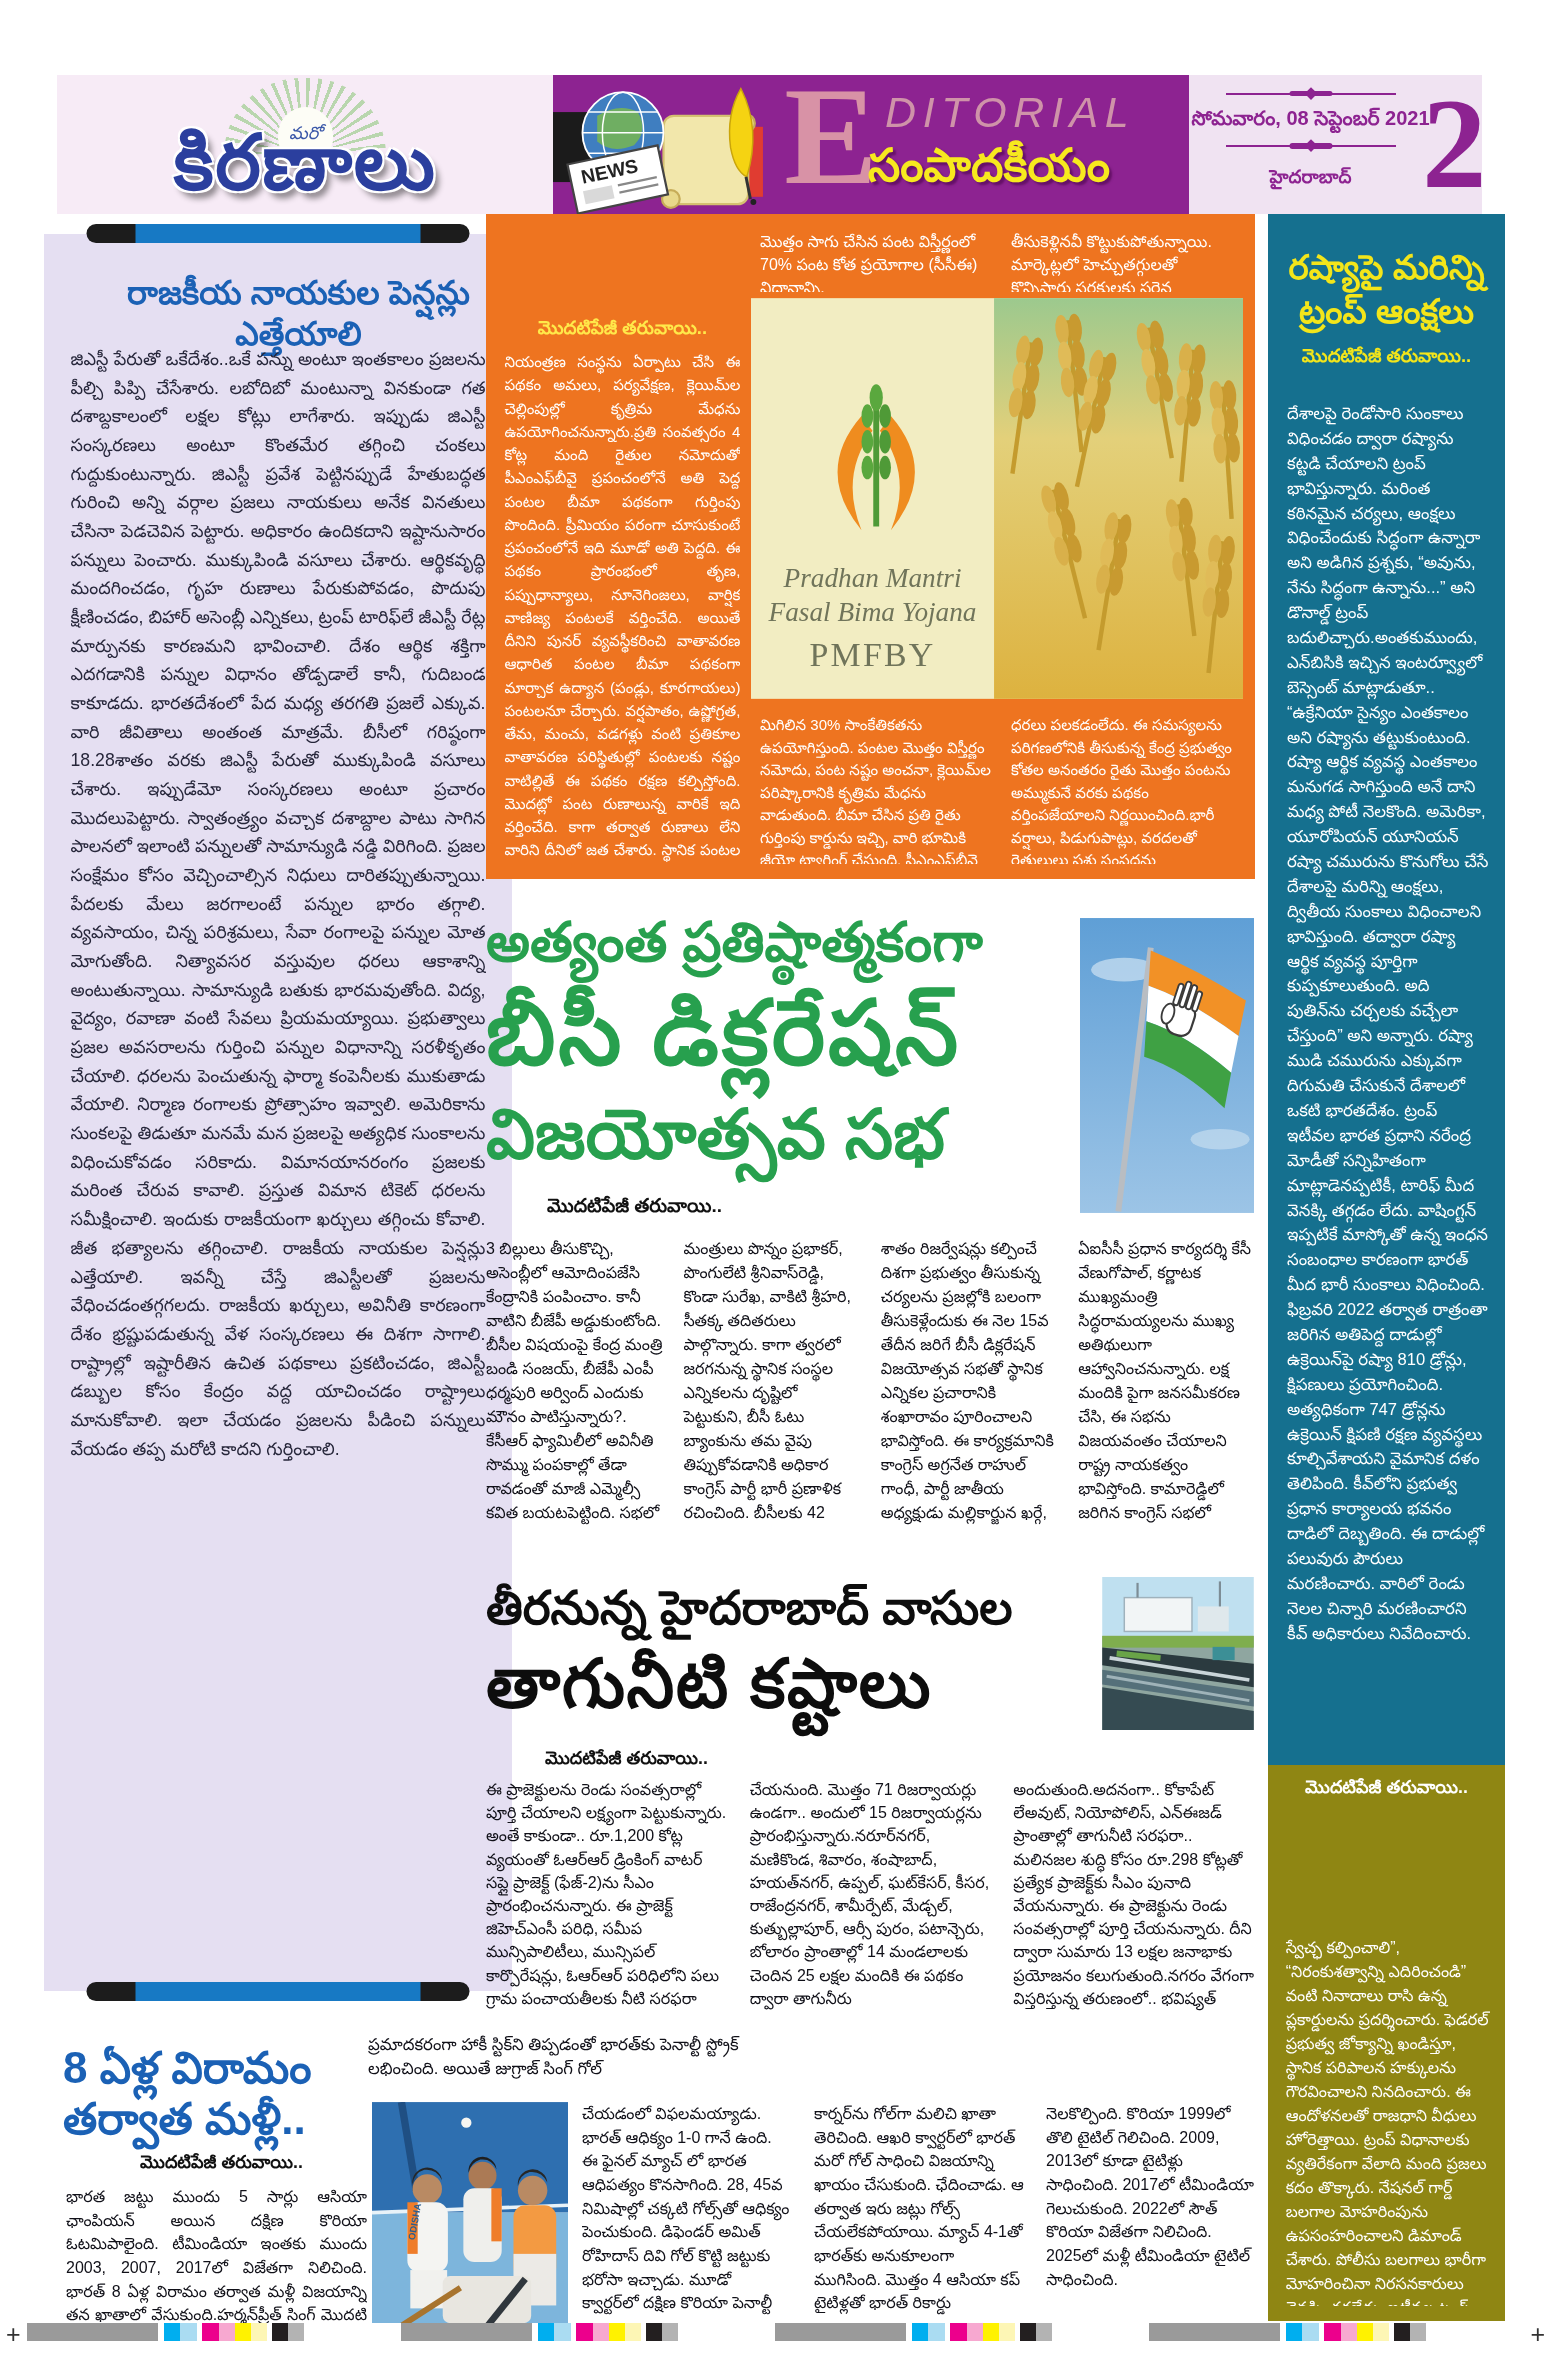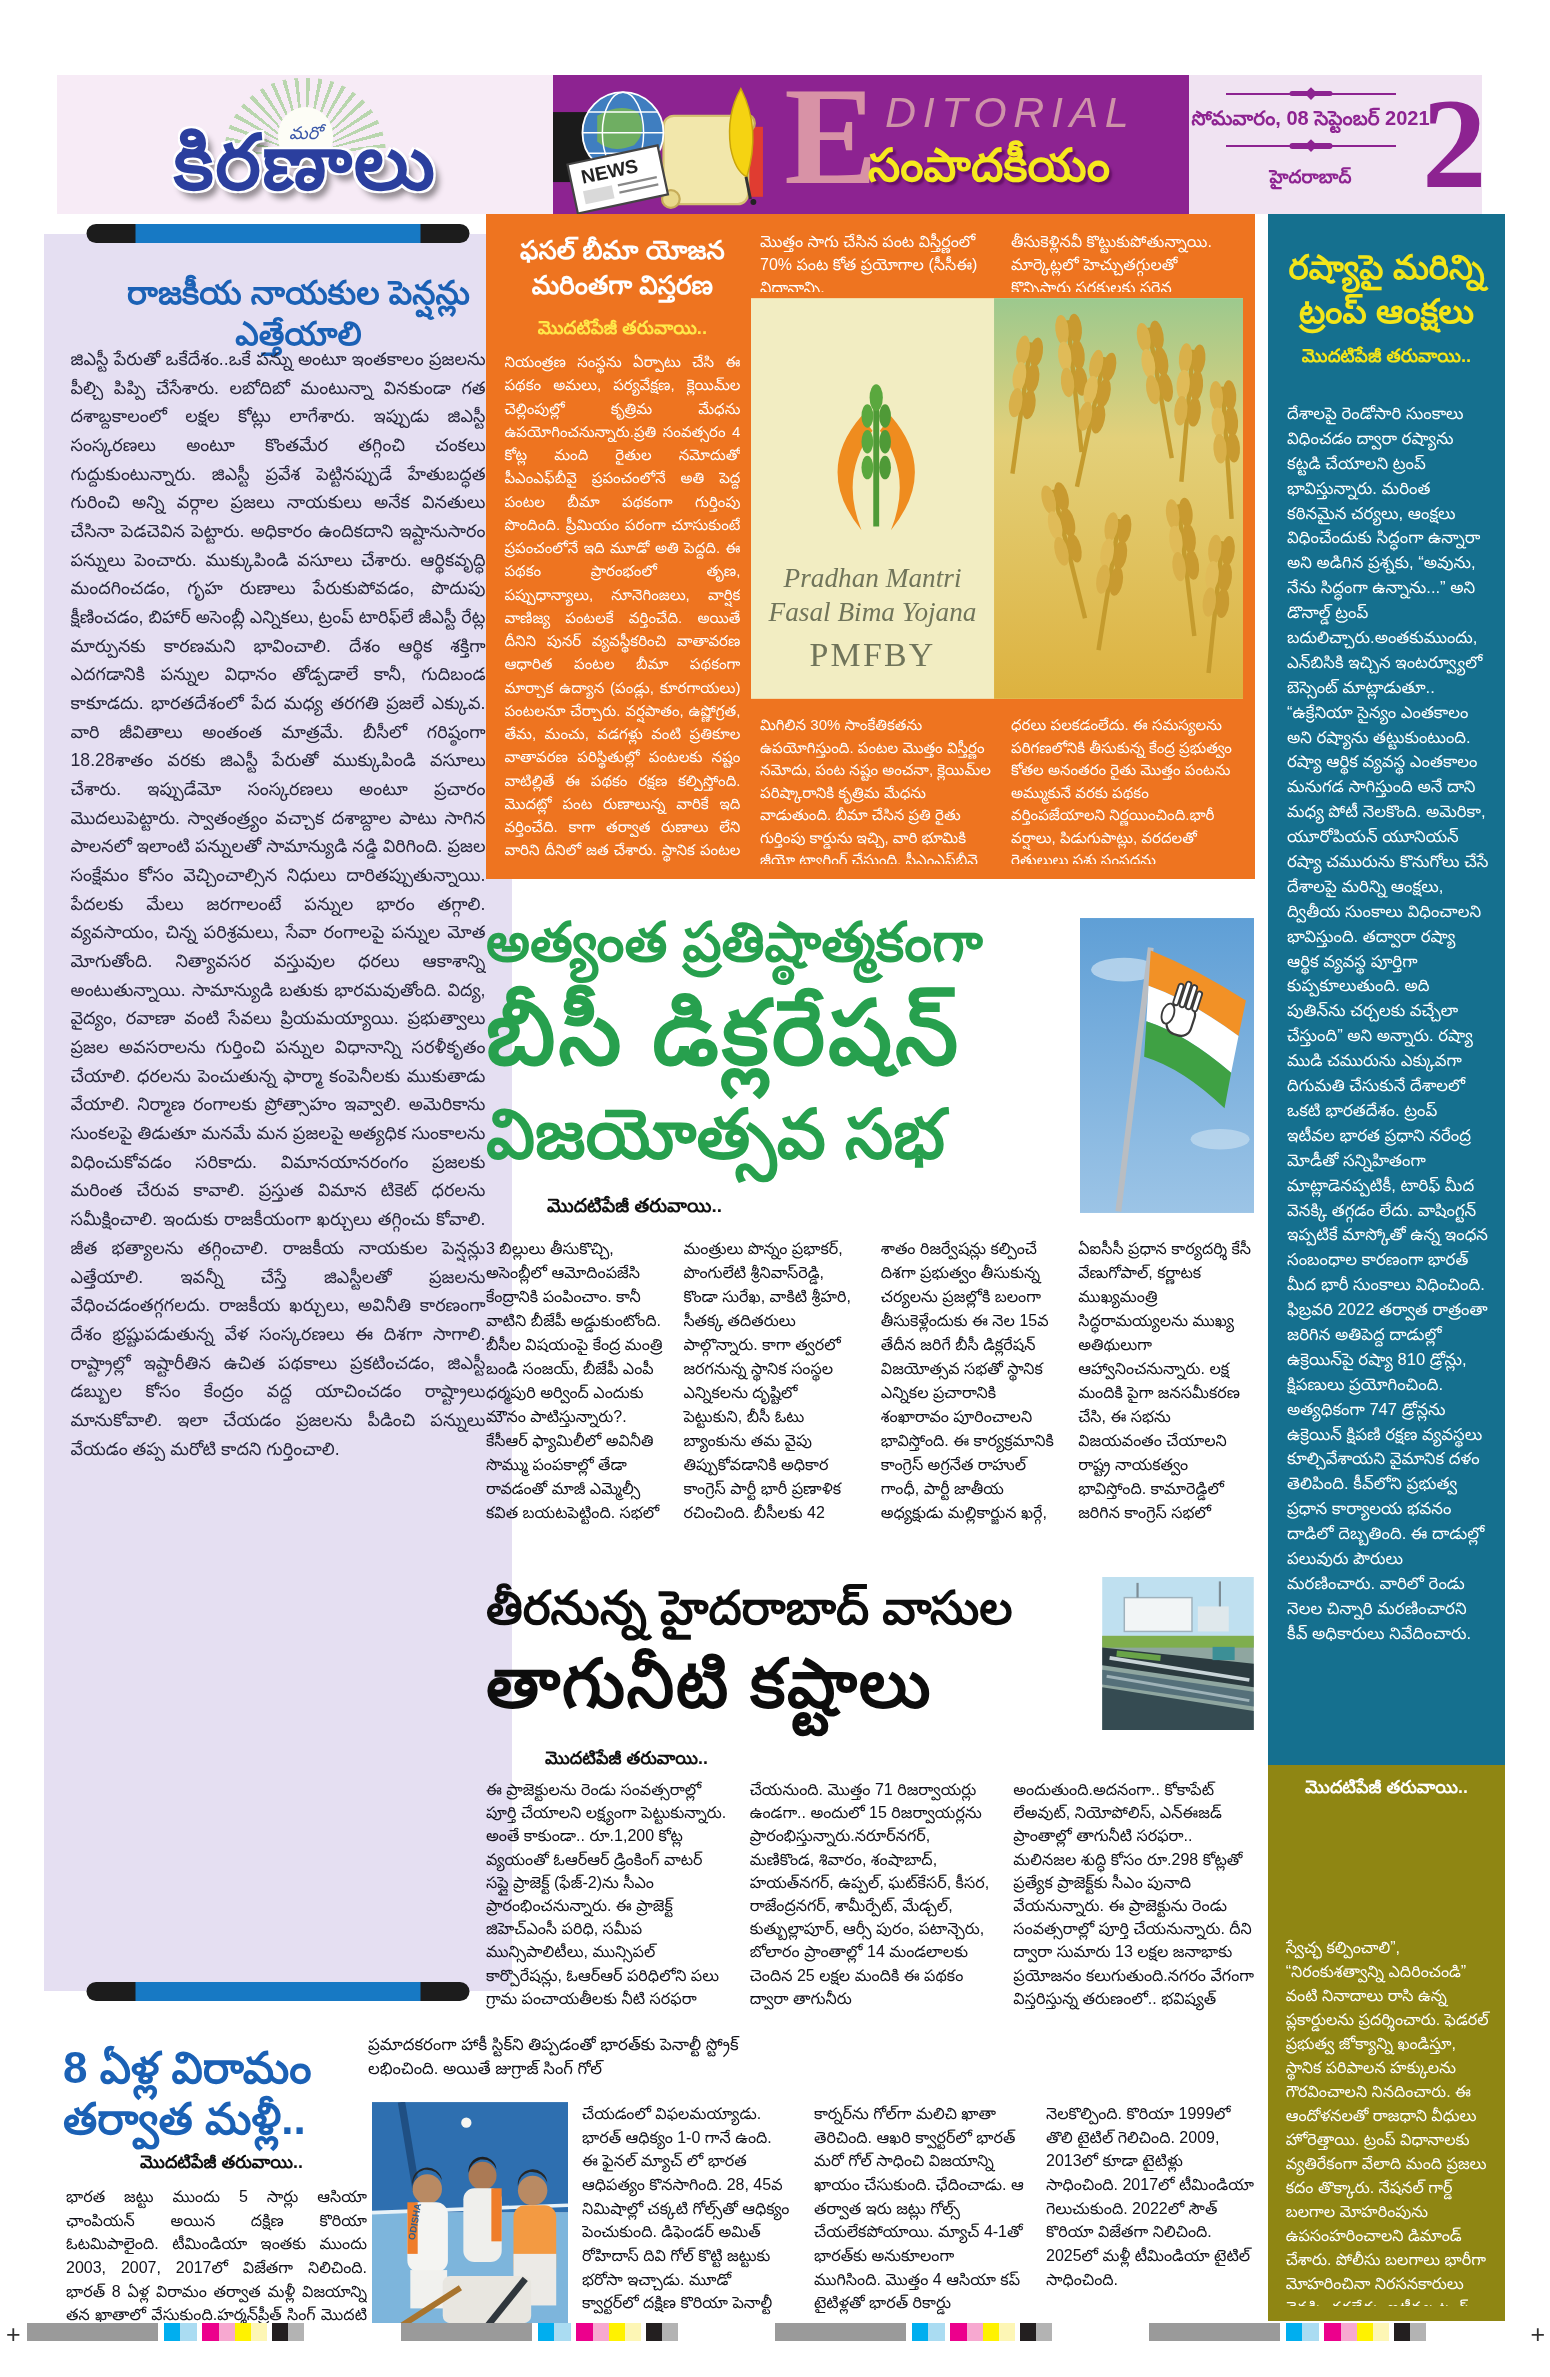--- a/index.html
+++ b/index.html
@@ -174,23 +174,20 @@
       </div>
     <div class="pension-head">రాజకీయ నాయకుల పెన్షన్లు ఎత్తేయాలి</div>
     <div class="pension-body">జిఎస్టీ పేరుతో ఒకేదేశం..ఒకే పన్ను అంటూ ఇంతకాలం ప్రజలను పీల్చి పిప్పి చేసేశారు. లబోదిబో మంటున్నా వినకుండా గత దశాబ్దకాలంలో లక్షల కోట్లు లాగేశారు. ఇప్పుడు జిఎస్టీ సంస్కరణలు అంటూ కొంతమేర తగ్గించి చంకలు గుద్దుకుంటున్నారు. జిఎస్టీ ప్రవేశ పెట్టినప్పుడే హేతుబద్ధత గురించి అన్ని వర్గాల ప్రజలు నాయకులు అనేక వినతులు చేసినా పెడచెవిన పెట్టారు. అధికారం ఉందికదాని ఇష్టానుసారం పన్నులు పెంచారు. ముక్కుపిండి వసూలు చేశారు. ఆర్థికవృద్ధి మందగించడం, గృహ రుణాలు పేరుకుపోవడం, పొదుపు క్షీణించడం, బిహార్ అసెంబ్లీ ఎన్నికలు, ట్రంప్ టారిఫ్‌లే జీఎస్టీ రేట్ల మార్పునకు కారణమని భావించాలి. దేశం ఆర్థిక శక్తిగా ఎదగడానికి పన్నుల విధానం తోడ్పడాలే కానీ, గుదిబండ కాకూడదు. భారతదేశంలో పేద మధ్య తరగతి ప్రజలే ఎక్కువ. వారి జీవితాలు అంతంత మాత్రమే. బీసీలో గరిష్ఠంగా 18.28శాతం వరకు జిఎస్టీ పేరుతో ముక్కుపిండి వసూలు చేశారు. ఇప్పుడేమో సంస్కరణలు అంటూ ప్రచారం మొదలుపెట్టారు. స్వాతంత్ర్యం వచ్చాక దశాబ్దాల పాటు సాగిన పాలనలో ఇలాంటి పన్నులతో సామాన్యుడి నడ్డి విరిగింది. ప్రజల సంక్షేమం కోసం వెచ్చించాల్సిన నిధులు దారితప్పుతున్నాయి. పేదలకు మేలు జరగాలంటే పన్నుల భారం తగ్గాలి. వ్యవసాయం, చిన్న పరిశ్రమలు, సేవా రంగాలపై పన్నుల మోత మోగుతోంది. నిత్యావసర వస్తువుల ధరలు ఆకాశాన్ని అంటుతున్నాయి. సామాన్యుడి బతుకు భారమవుతోంది. విద్య, వైద్యం, రవాణా వంటి సేవలు ప్రియమయ్యాయి. ప్రభుత్వాలు ప్రజల అవసరాలను గుర్తించి పన్నుల విధానాన్ని సరళీకృతం చేయాలి. ధరలను పెంచుతున్న ఫార్మా కంపెనీలకు ముకుతాడు వేయాలి. నిర్మాణ రంగాలకు ప్రోత్సాహం ఇవ్వాలి. అమెరికాను సుంకలపై తిడుతూ మనమే మన ప్రజలపై అత్యధిక సుంకాలను విధించుకోవడం సరికాదు. విమానయానరంగం ప్రజలకు మరింత చేరువ కావాలి. ప్రస్తుత విమాన టికెట్ ధరలను సమీక్షించాలి. ఇందుకు రాజకీయంగా ఖర్చులు తగ్గించు కోవాలి. జీత భత్యాలను తగ్గించాలి. రాజకీయ నాయకుల పెన్షన్లు ఎత్తేయాలి. ఇవన్నీ చేస్తే జిఎస్టీలతో ప్రజలను వేధించడంతగ్గగలదు. రాజకీయ ఖర్చులు, అవినీతి కారణంగా దేశం భ్రష్టుపడుతున్న వేళ సంస్కరణలు ఈ దిశగా సాగాలి. రాష్ట్రాల్లో ఇష్టారీతిన ఉచిత పథకాలు ప్రకటించడం, జిఎస్టీ డబ్బుల కోసం కేంద్రం వద్ద యాచించడం రాష్ట్రాలు మానుకోవాలి. ఇలా చేయడం ప్రజలను పీడించి పన్నులు వేయడం తప్ప మరోటి కాదని గుర్తించాలి.</div>
     <div class="pill bot">
         <span class="blk"></span>
         <span class="blu"></span>
       </div>
   </div>
 
   <div class="fasalbox">
-    <div class="fasal-head">
-      <span>ఫసల్ బీమా యోజన</span><br><span>మరింతగా విస్తరణ</span>
-    </div>
     <div class="fasal-cont">మొదటిపేజీ తరువాయి..</div>
     <div class="fasal-left">నియంత్రణ సంస్థను ఏర్పాటు చేసి ఈ పథకం అమలు, పర్యవేక్షణ, క్లెయిమ్‌ల చెల్లింపుల్లో కృత్రిమ మేధను ఉపయోగించనున్నారు.ప్రతి సంవత్సరం 4 కోట్ల మంది రైతుల నమోదుతో పీఎంఎఫ్‌బీవై ప్రపంచంలోనే అతి పెద్ద పంటల బీమా పథకంగా గుర్తింపు పొందింది. ప్రీమియం పరంగా చూసుకుంటే ప్రపంచంలోనే ఇది మూడో అతి పెద్దది. ఈ పథకం ప్రారంభంలో తృణ, పప్పుధాన్యాలు, నూనెగింజలు, వార్షిక వాణిజ్య పంటలకే వర్తించేది. అయితే దీనిని పునర్ వ్యవస్థీకరించి వాతావరణ ఆధారిత పంటల బీమా పథకంగా మార్చాక ఉద్యాన (పండ్లు, కూరగాయలు) పంటలనూ చేర్చారు. వర్షపాతం, ఉష్ణోగ్రత, తేమ, మంచు, వడగళ్లు వంటి ప్రతికూల వాతావరణ పరిస్థితుల్లో పంటలకు నష్టం వాటిల్లితే ఈ పథకం రక్షణ కల్పిస్తోంది. మొదట్లో పంట రుణాలున్న వారికే ఇది వర్తించేది. కాగా తర్వాత రుణాలు లేని వారిని దీనిలో జత చేశారు. స్థానిక పంటల నష్ట ప్రమాద అంచనాలకు అనుగుణంగా పథకం అమలుకు రాష్ట్ర ప్రభుత్వాలకు కేంద్రం స్వేచ్ఛనిచ్చింది.దిగుబడుల కచ్చిత అంచనాలు, క్లెయిమ్‌ల సత్వర చెల్లింపులకు టెక్నాలజీని అనుసంధానం చేయాలని కేంద్రం నిర్ణయించింది. పంటల రియల్ టైం ఫొటోలు, సమాచార సేకరణ, సాంకేతికత ద్వారా దిగుబడి అంచనా వ్యవస్థ, వాతావరణ సమాచార నెట్‌వర్క్, డేటా సిస్టమ్స్ విధానాలను చేపట్టనుంది.</div>
     <div class="fasal-midtop">మొత్తం సాగు చేసిన పంట విస్తీర్ణంలో 70% పంట కోత ప్రయోగాల (సీసీఈ) విధానాన్ని,</div>
     <div class="fasal-righttop">తీసుకెళ్లినవీ కొట్టుకుపోతున్నాయి. మార్కెట్లలో హెచ్చుతగ్గులతో కొన్నిసార్లు సరకులకు సరైన</div>
 
     <div class="fasal-img">
       <svg width="492" height="401" viewBox="0 0 668 544">
         <rect x="0" y="0" width="668" height="544" fill="#f2edc2"></rect>
         <defs>
           <linearGradient id="gold" x1="0" y1="0" x2="0" y2="1">

